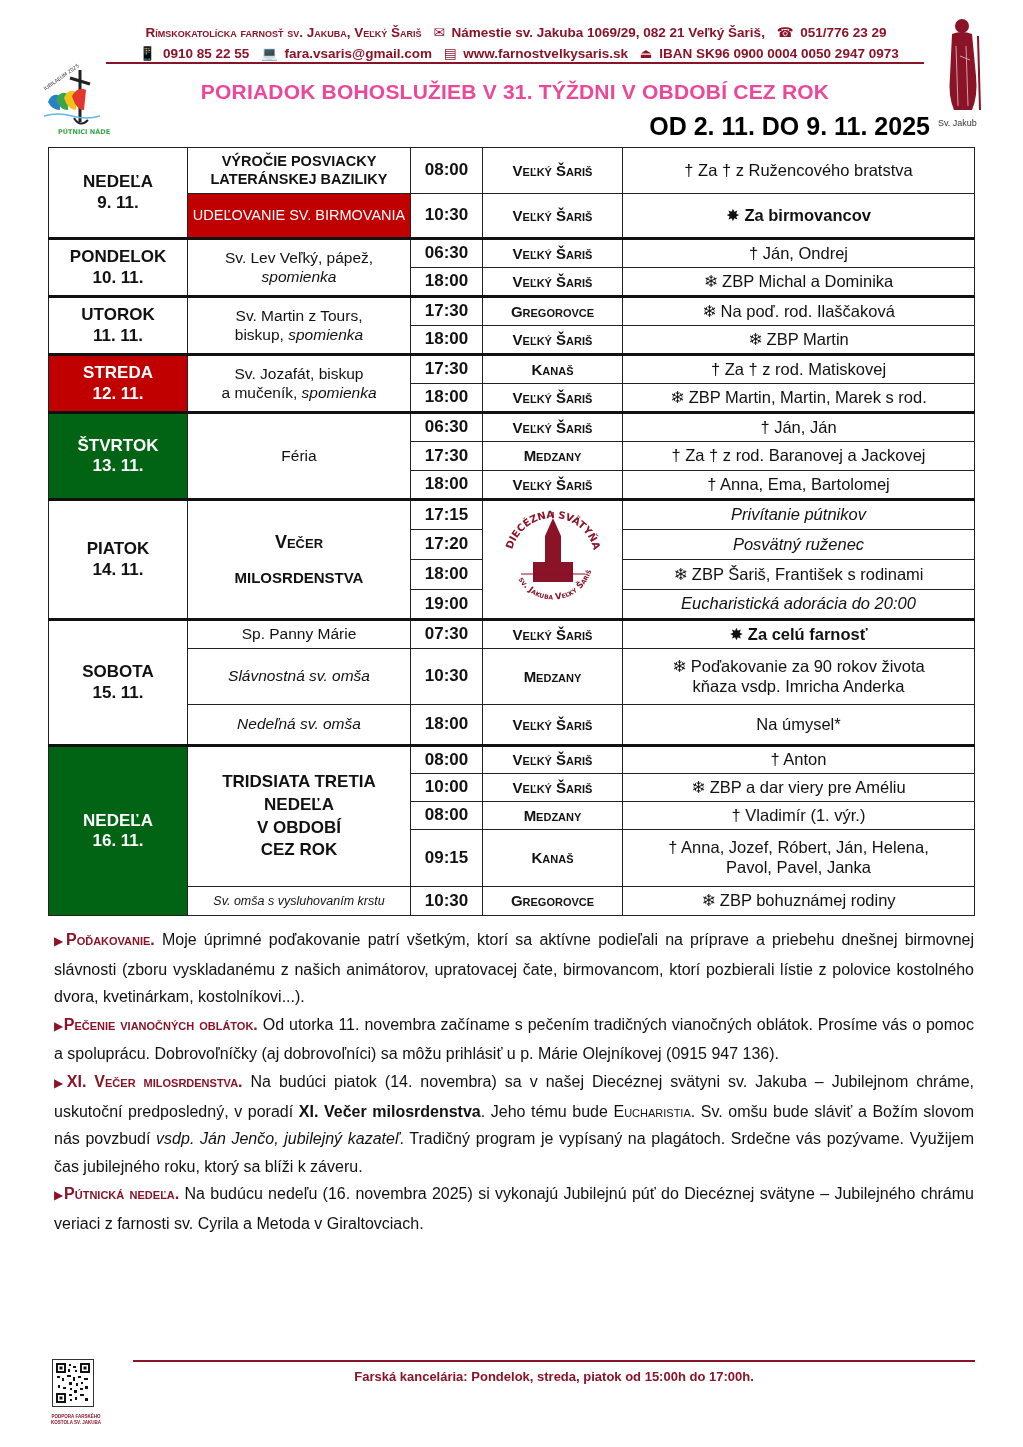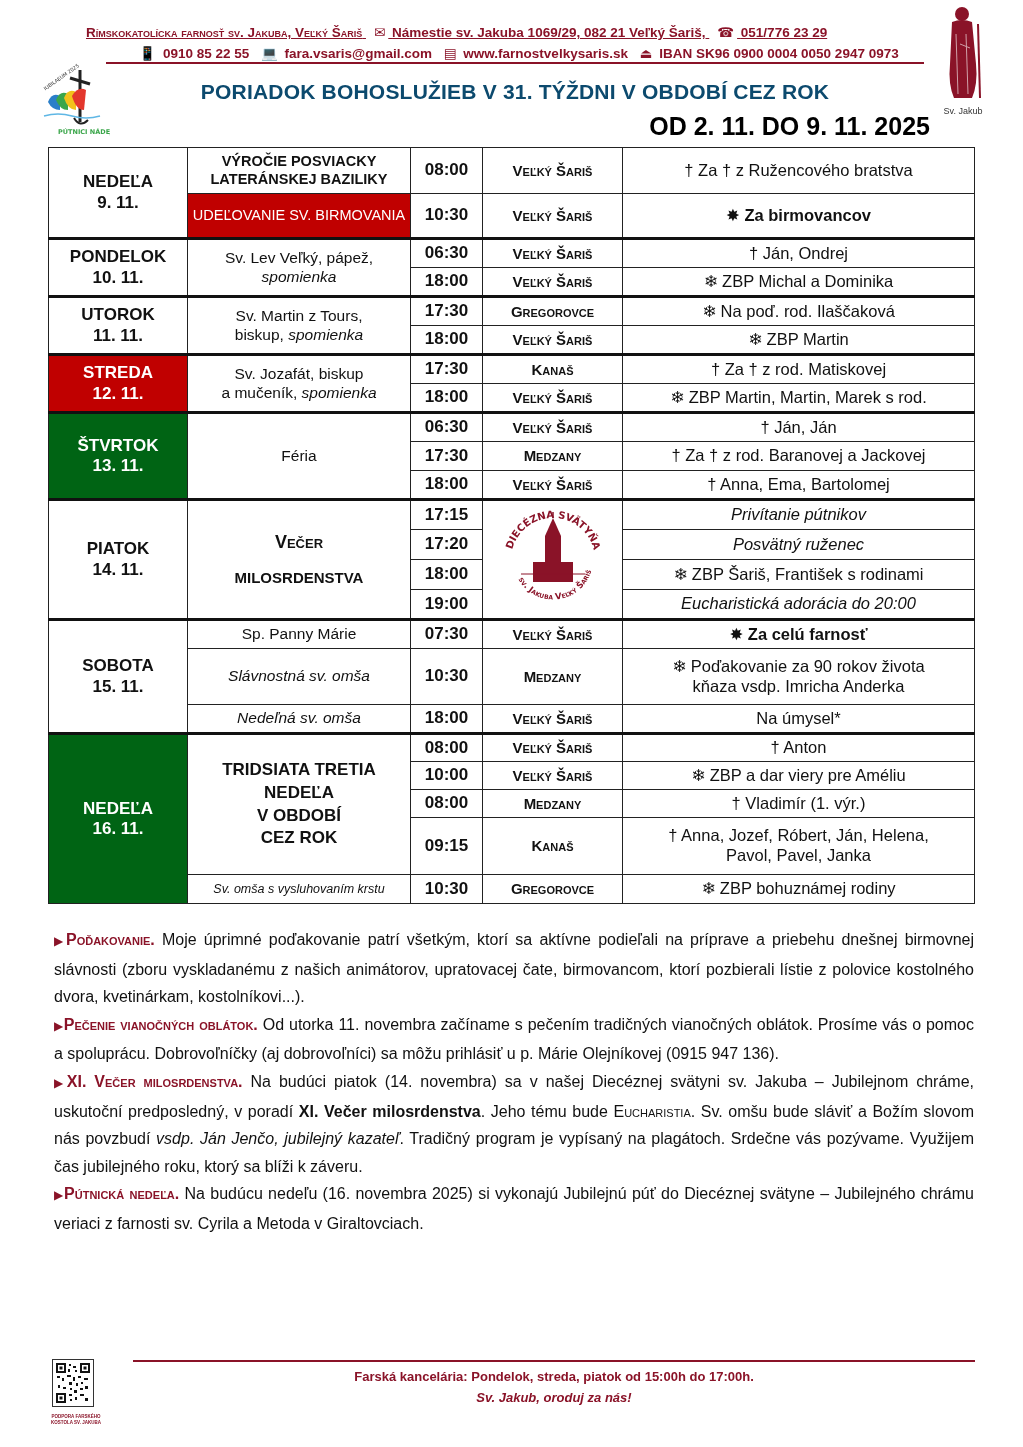--- a/index.html
+++ b/index.html
@@ -1,26 +1,26 @@
 <!DOCTYPE html>
 <html><head>
 <meta charset="utf-8">
 <style>
   * { box-sizing: border-box; margin: 0; padding: 0; }
   html, body { width: 1023px; height: 1447px; background: #fff; overflow: hidden; }
   body { position: relative; font-family: "Liberation Sans", "DejaVu Sans", sans-serif; color: #111; }
 
   
   .hdr-logo-left { position: absolute; left: 32px; left: 34px; top: 62px; width: 76px; height: 76px; }
-  .hdr-logo-right { position: absolute; left: 938px; top: 4px; width: 50px; height: 112px; text-align: center; }
-  .hdr-line1 { position: absolute; left: 86px; top: 24px; width: 860px; text-align: left; font-size: 13.5px; font-weight: bold; color: #8a1328; white-space: nowrap; text-decoration: underline; }
+  .hdr-logo-right { position: absolute; left: 938px; top: 16px; width: 50px; height: 112px; }
+  .hdr-line1 { position: absolute; left: 86px; top: 24px; width: 860px; text-align: center; font-size: 13.5px; font-weight: bold; color: #8a1328; white-space: nowrap; }
   .hdr-line2 { position: absolute; left: 106px; top: 45px; width: 818px; text-align: center; font-size: 13.5px; font-weight: bold; color: #8a1328; white-space: nowrap; border-bottom: 2px solid #8a1328; padding-bottom: 1px; }
   .hdr-line1 .ic, .hdr-line2 .ic { display: inline-block; margin: 0 3px 0 8px; }
   .sc { font-variant: small-caps; }
-  .title1 { position: absolute; left: 100px; top: 80px; width: 830px; text-align: center; font-size: 21px; font-weight: bold; color: #0c4a6e; letter-spacing: 0.2px; }
+  .title1 { position: absolute; left: 100px; top: 80px; width: 830px; text-align: center; font-size: 21px; font-weight: bold; color: #ec4899; letter-spacing: 0.2px; }
   .title2 { position: absolute; left: 100px; top: 112px; width: 830px; text-align: right; font-size: 25px; font-weight: bold; color: #000000; }
 
   
   table.sched { position: absolute; left: 48px; top: 147px; width: 927px; border-collapse: collapse; font-size: 16px; }
   table.sched td { border: 1px solid #222; text-align: center; vertical-align: middle; padding: 0 4px; line-height: 1.2; }
   table.sched tr.sep td { border-top: 3px solid #111; }
   td.day { width: 139px; font-weight: bold; font-size: 17px; }
   td.day.red { background: #c00000; color: #fff; }
   td.day.green { background: #006414; color: #fff; }
   td.feast { width: 223px; font-size: 15.5px; }
@@ -243,21 +243,21 @@
   </tr>
   <tr style="height:56px">
     <td class="feast it">Slávnostná sv. omša</td>
     <td class="time">10:30</td>
     <td class="place">Medzany</td>
     <td class="intent">
       <div>❄ Poďakovanie za 90 rokov života</div>
       <div>kňaza vsdp. Imricha Anderka</div>
     </td>
   </tr>
-  <tr style="height:29px">
+  <tr style="height:41px">
     <td class="feast it">Nedeľná sv. omša</td>
     <td class="time">18:00</td>
     <td class="place">Veľký Šariš</td>
     <td class="intent">Na úmysel*</td>
   </tr>
 
   <tr class="sep" style="height:28px">
     <td class="day green" rowspan="5">
       <div>NEDEĽA</div>
       <div>16. 11.</div>
@@ -351,14 +351,13 @@
         <rect x="29" y="35" width="3" height="3"></rect>
         <rect x="14" y="36" width="2" height="2"></rect>
     </g>
   </svg>
 </div>
 <div class="qr-cap">PODPORA FARSKÉHO KOSTOLA SV. JAKUBA</div>
 
 <div class="foot-line"></div>
 <div class="foot-text">
   <div>Farská kancelária: Pondelok, streda, piatok od 15:00h do 17:00h.</div>
-  <div class="it">Sv. Jakub,  oroduj za nás!</div>
 </div>
 
 </body></html>

